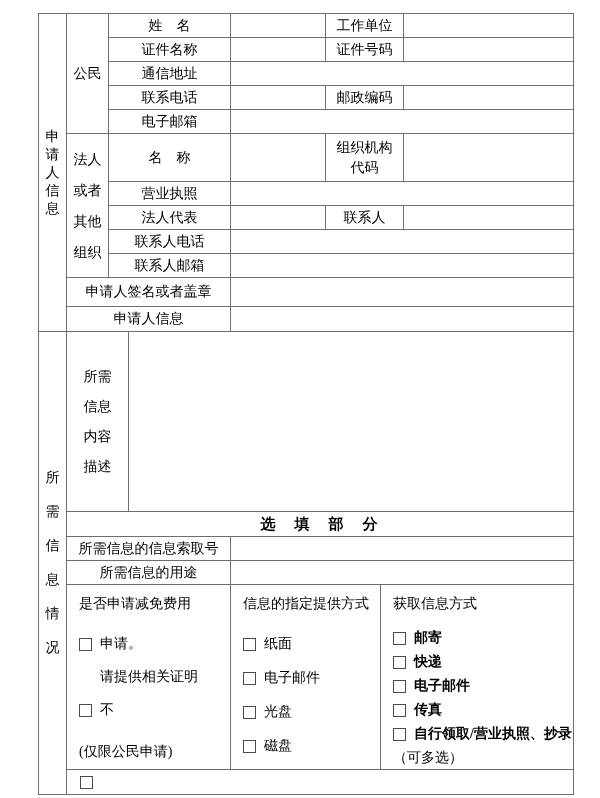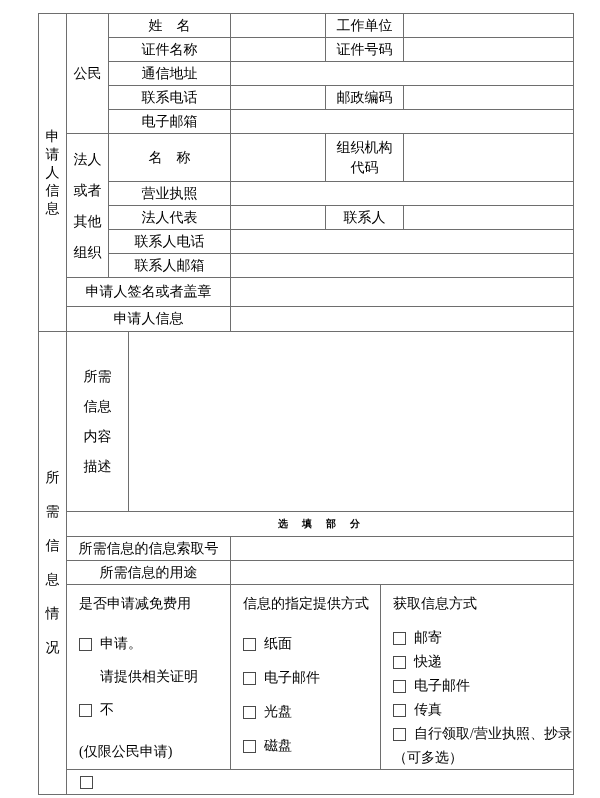--- a/index.html
+++ b/index.html
@@ -34,30 +34,30 @@
   .vcell { vertical-align: middle; }
   .v1in { width: 17px; margin: 0 auto; word-break: break-all; line-height: 18px; text-align: center; }
   .v1in.tall { line-height: 34px; }
   .v2in { width: 31px; margin: 0 auto; word-break: break-all; line-height: 31px; text-align: center; }
   .v2in.desc { line-height: 30px; }
 
   .lbl { text-align: center; }
   .lbl2 div { line-height: 20px; }
   .val { background: #ffffff; }
 
-  .opthead { font-weight: bold; font-size: 10px; text-align: center; letter-spacing: 2px; }
+  .opthead { font-weight: bold; font-size: 15px; text-align: center; letter-spacing: 2px; }
 
   
   .cbcell { vertical-align: top; text-align: left; }
   .cellflex { display: flex; flex-direction: column; height: 168px; padding: 9px 6px 7px 12px; }
   .cbhead { font-size: 14px; line-height: 20px; margin-bottom: 20px; white-space: nowrap; }
   .opt { display: flex; align-items: center; line-height: 20px; white-space: nowrap; }
   .gap13 .opt { margin-bottom: 13px; }
   .gap14 .opt { margin-bottom: 14px; font-family: Liberation Mono, monospace; }
-  .gap3  .opt { margin-bottom: 4px; }
+  .gap3  .opt { margin-bottom: 4px; font-weight: bold; }
   .gap3  .cbhead { margin-bottom: 14px; }
   .cb {
     display: inline-block; flex: none;
     width: 11px; height: 11px;
     border: 1px solid #4a4a4a;
     margin-right: 8px;
     background: #fff;
   }
   .optindent { margin-left: 21px; line-height: 20px; margin-bottom: 13px; white-space: nowrap; }
   .footnote { margin-top: auto; line-height: 20px; white-space: nowrap; }

